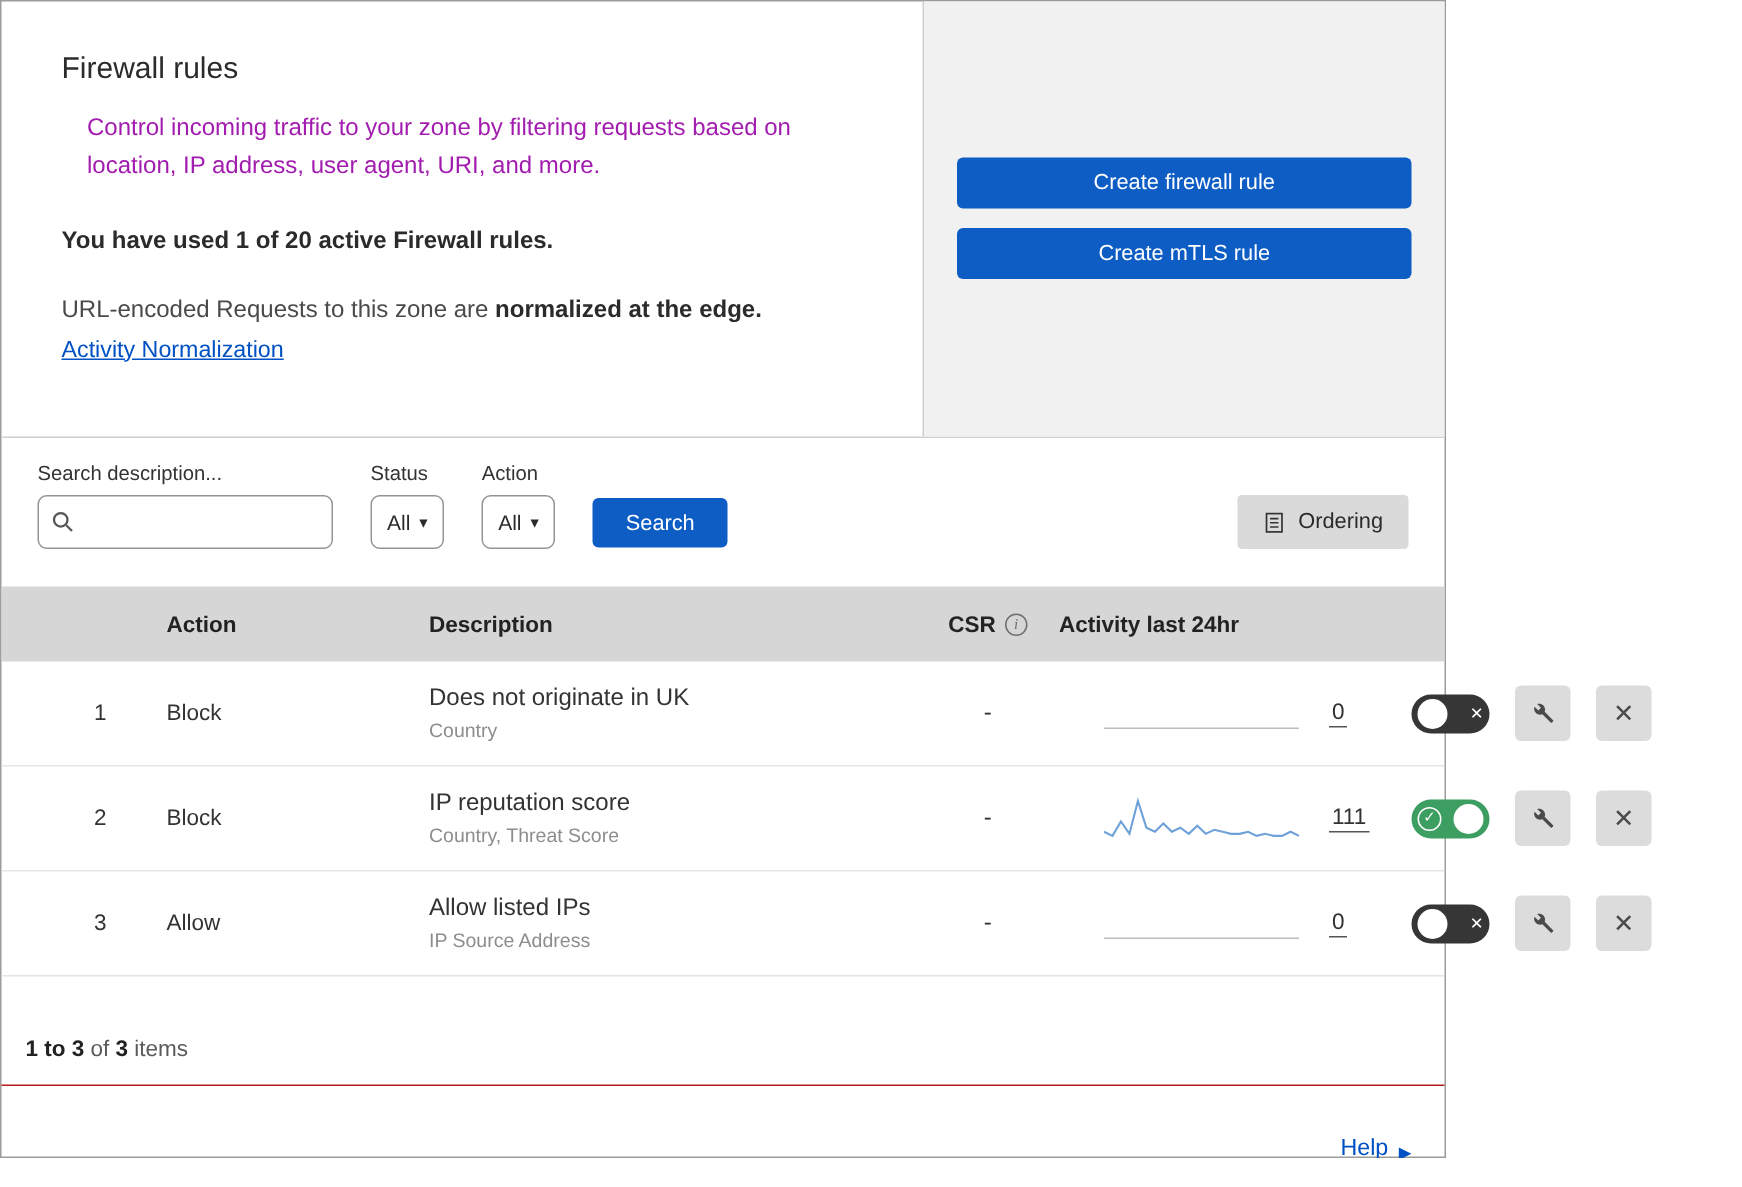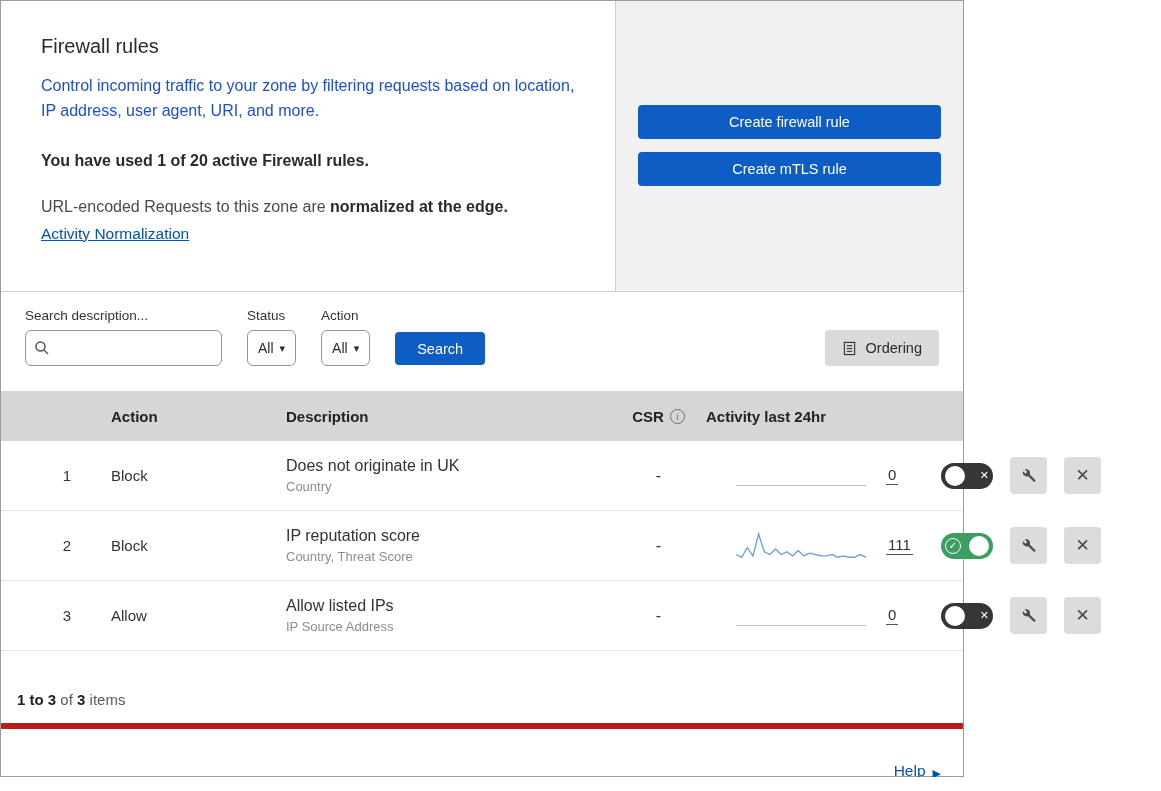--- a/index.html
+++ b/index.html
@@ -11,21 +11,21 @@
   .page {
     width: 964px;
     border: 1px solid #9b9b9b;
     margin: 0;
     background: #fff;
   }
   
   .top { display: flex; border-bottom: 1px solid #cfcfcf; min-height: 291px; }
   .top-left { flex: 1; padding: 34px 40px; border-right: 1px solid #cfcfcf; }
   .page-title { font-size: 20px; color: #2b2b2b; margin-bottom: 16px; font-weight: 400; }
-  .page-desc { font-size: 16px; color: #1d4ed8; line-height: 1.55; max-width: 715px; }
+  .page-desc { font-size: 16px; color: #a21caf; line-height: 1.55; max-width: 715px; margin-left: 17px; }
   .usage-line { font-size: 16px; font-weight: bold; color: #2b2b2b; margin-top: 28px; }
   .normalization-line { font-size: 16px; color: #4a4a4a; margin-top: 28px; }
   .normalization-line b { color: #2b2b2b; }
   .config-link { display: inline-block; margin-top: 9px; font-size: 15.5px; color: var(--link, #0051c3); text-decoration: underline; cursor: pointer; }
   .top-right { width: 347px; background: #f1f1f1; padding: 104px 22px 0; display: flex; flex-direction: column; gap: 13px; }
   .btn-primary {
     display: block; width: 100%; height: 34px; border: none; border-radius: 4px;
     background: var(--primary, #0d5dc5); color: #fff; font-size: 14.5px; cursor: pointer;
     font-family: inherit;
   }
@@ -90,21 +90,21 @@
   .t-check {
     width: 16px; height: 16px; border: 1.3px solid #fff; border-radius: 50%;
     color: #fff; font-size: 10px; display: flex; align-items: center; justify-content: center;
   }
   .icon-btn {
     width: 37px; height: 37px; border: none; border-radius: 4px; background: #dcdcdc;
     display: flex; align-items: center; justify-content: center; cursor: pointer;
     color: #4a4a4a; font-size: 17px; font-family: inherit;
   }
   
-  .pagination { padding: 40px 16px 15px; font-size: 15px; color: #5a5a5a; border-bottom: 6px solid #b91c1c; }
+  .pagination { padding: 40px 16px 15px; font-size: 15px; color: #5a5a5a; border-bottom: 1px solid #b91c1c; }
   .pagination b { color: #222; }
   .help-row { height: 47px; display: flex; align-items: center; justify-content: flex-end; padding-right: 22px; }
   .help-link { color: var(--link, #0051c3); font-size: 15.5px; text-decoration: none; display: flex; align-items: flex-end; gap: 7px; cursor: pointer; margin-top: 36px; }
   .help-arrow { font-size: 11px; }
   svg { display: block; }
 </style>
 </head>
 <body>
 
 <div class="page">

